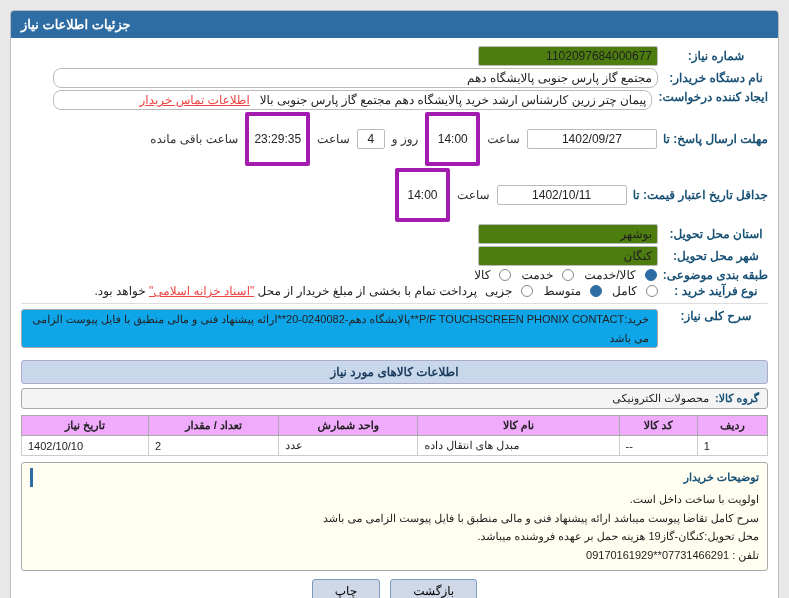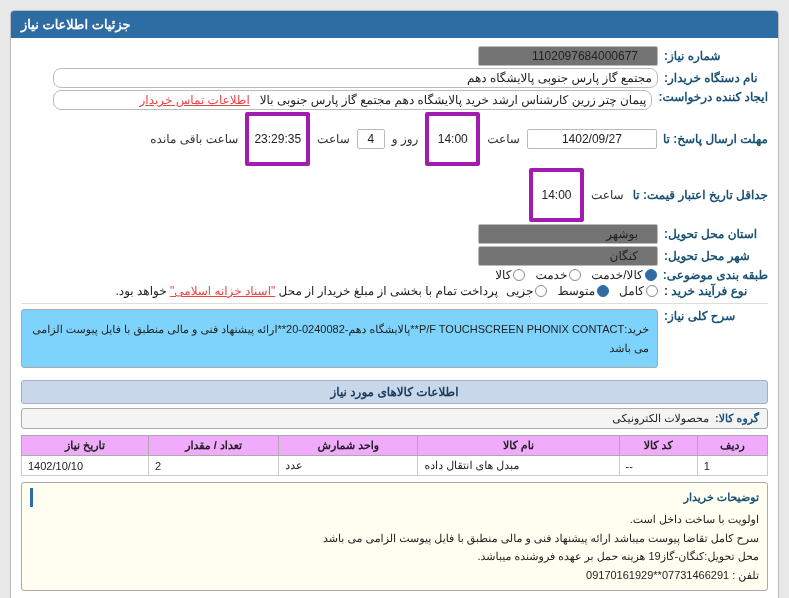--- a/index.html
+++ b/index.html
@@ -28,22 +28,22 @@
       text-align: left;
       padding: 6px 10px;
       font-size: 13px;
       font-weight: bold;
     }
     .card-body {
       padding: 8px 10px;
     }
     .input-box {
       border: 1px solid #bbb;
-      background: #737373;
-      padding: 2px 19px;
+      background: #4d7c0f;
+      padding: 2px 5px;
       border-radius: 2px;
       display: inline-block;
       min-width: 180px;
       text-align: right;
     }
     .input-box-full {
       border: 1px solid #bbb;
       background: #fff;
       padding: 2px 5px;
       border-radius: 8px;
@@ -90,21 +90,21 @@
     }
     .radio-group {
       display: flex;
       align-items: center;
       gap: 10px;
       direction: rtl;
     }
     .radio-item {
       display: flex;
       align-items: center;
-      gap: 2px;
+      gap: 9px;
     }
     .radio-circle {
       width: 12px;
       height: 12px;
       border-radius: 50%;
       border: 1px solid #888;
       display: inline-block;
       background: #fff;
     }
     .radio-circle.selected {
@@ -135,22 +135,22 @@
       text-align: center;
       font-weight: bold;
     }
     .detail-table td {
       border: 1px solid #ccc;
       padding: 3px 6px;
       text-align: left;
     }
     .srh-box {
       border: 1px solid #aaa;
-      background: #7dd3fc;
-      padding: 10px 8px;
+      background: #0ea5e9;
+      padding: 0 8px;
       border-radius: 3px;
       margin-bottom: 6px;
       font-size: 11px;
       line-height: 1.7;
       text-align: right;
     }
     .group-box {
       border: 1px solid #aaa;
       background: #f4f4f4;
       padding: 3px 8px;
@@ -216,21 +216,21 @@
     }
     .info-row {
       display: flex;
       align-items: center;
       margin-bottom: 2px;
     }
     .info-label {
       color: #1a5276;
       font-weight: bold;
       min-width: 110px;
-      text-align: left;
+      text-align: center;
       padding-left: 6px;
     }
     .info-value {
       flex: 1;
       text-align: right;
     }
   </style>
 </head>
 <body>
 
@@ -278,20 +278,21 @@
             <span class="time-box">23:29:35</span>
             <span class="inline-label">ساعت باقی مانده</span>
           </div>
         </div>
       </div>
 
       <div class="info-row">
         <div class="info-label">جداقل تاریخ اعتبار قیمت: تا</div>
         <div class="info-value">
           <div class="row-flex">
+            <span class="date-box">1402/10/11</span>
             <span class="inline-label">ساعت</span>
             <span class="time-box">14:00</span>
           </div>
         </div>
       </div>
 
       <div class="info-row">
         <div class="info-label">استان محل تحویل:</div>
         <div class="info-value">
           <span class="input-box">بوشهر</span>

